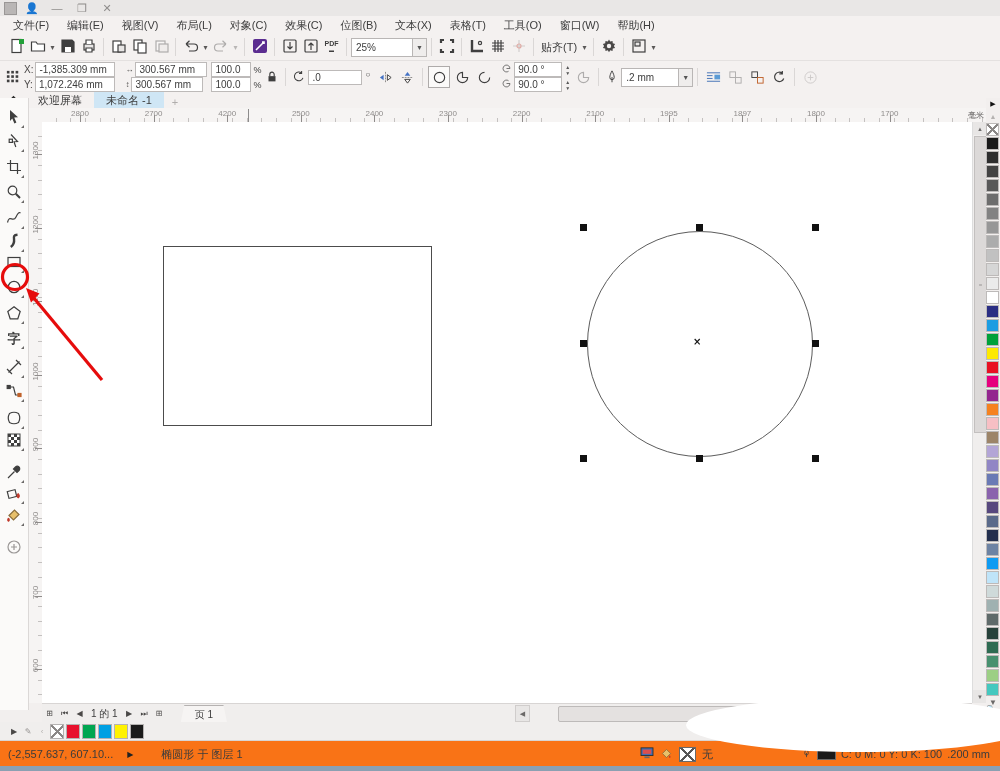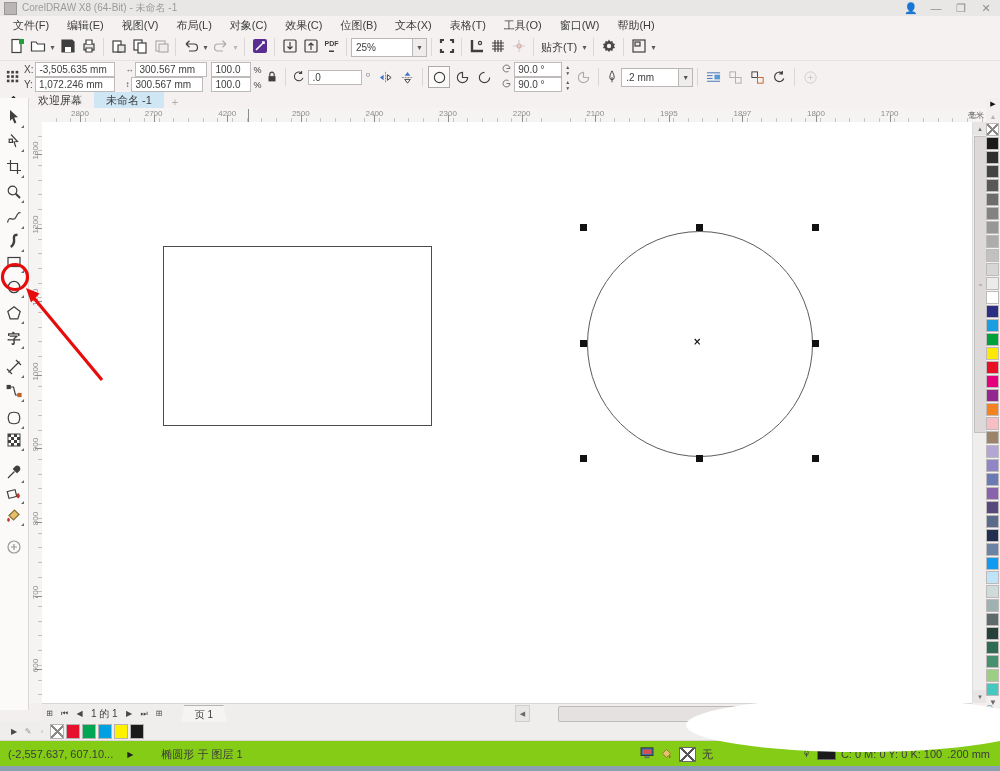--- a/index.html
+++ b/index.html
@@ -87,38 +87,37 @@
   .hs-btn{width:13px;height:15px;display:flex;align-items:center;justify-content:center;font-size:7px;color:#6b6968;background:#e8e6e5;border:1px solid #d0cdcc;flex:none}
   .hs-thumb{margin-left:28px;width:355px;height:14px;background:#e4e1e0;border:1px solid #bdbab9;border-radius:2px;display:flex;align-items:center;justify-content:center;font-size:7px;color:#8f8c8b;letter-spacing:1px}
   .corner-tools{position:absolute;left:972px;top:703px;width:28px;height:37px;display:flex;flex-wrap:wrap;align-content:flex-start;font-size:8px;color:#6b6968}
   .corner-tools span{width:13px;height:13px;display:flex;align-items:center;justify-content:center}
   
   .docpalette{position:absolute;left:0;top:722px;right:0;height:18px;background:#f0eeed;display:flex;align-items:center;padding-left:8px;gap:2px}
   .dp-icon{font-size:8px;color:#4a4847;width:12px;text-align:center}
   .dswatch{width:14px;height:15px;border:1px solid #b5b2b1;box-sizing:border-box}
   .dswatch.none{background:#fff;background-image:linear-gradient(45deg,transparent 44%,#8a8786 44%,#8a8786 56%,transparent 56%),linear-gradient(-45deg,transparent 44%,#8a8786 44%,#8a8786 56%,transparent 56%)}
   
-  .statusbar{position:absolute;left:0;top:740px;right:0;height:26px;background:#84cc16;border-top:1px solid #d8d5d4;display:flex;align-items:center;font-size:11px}
+  .statusbar{position:absolute;left:0;top:740px;right:0;height:26px;background:#f97316;border-top:1px solid #d8d5d4;display:flex;align-items:center;font-size:11px}
   .sb-coords{margin-left:8px;white-space:nowrap}
   .sb-flyout{font-size:8px;color:#222;margin:0 10px 0 14px}
   .sb-object{margin-left:18px;white-space:nowrap}
   .sb-right{position:absolute;right:10px;display:flex;align-items:center;gap:5px;white-space:nowrap}
   .sb-mid{position:absolute;left:640px;display:flex;align-items:center;gap:6px}
   .sb-chip{width:17px;height:10px;background:#1a1a1a;border:1px solid #6b6968}
   .bottomstrip{position:absolute;left:0;top:766px;right:0;height:5px;background:#8ba0b2}
   
   .blob{position:absolute;left:686px;top:698px;width:348px;height:54px;background:#fff;border-radius:50%;z-index:6}
   .annotation{position:absolute;left:0;top:0;width:1000px;height:771px;pointer-events:none;z-index:9}
 </style>
 </head>
 <body>
 
 <div class="titlebar">
   <span class="app-icon"></span>
-  <span class="title-text">CorelDRAW X8 (64-Bit) - 未命名 -1</span>
   <span class="win-btn">👤</span>
   <span class="win-btn">—</span>
   <span class="win-btn">❐</span>
   <span class="win-btn">✕</span>
 </div>
 
 <div class="menubar" id="menubar">
     <span class="menu-item">文件(F)</span>
     <span class="menu-item">编辑(E)</span>
     <span class="menu-item">视图(V)</span>
@@ -302,21 +301,21 @@
           <rect x="11" y="6" width="3" height="3"></rect>
           <rect x="1" y="11" width="3" height="3"></rect>
           <rect x="6" y="11" width="3" height="3"></rect>
           <rect x="11" y="11" width="3" height="3"></rect>
         </g>
       </svg>
   </span>
   <div class="pb-grp">
     <div class="pb-row">
         <span class="lbl">X:</span>
-        <span class="field w78">-3,505.635 mm</span>
+        <span class="field w78">-1,385.309 mm</span>
       </div>
     <div class="pb-row">
         <span class="lbl">Y:</span>
         <span class="field w78">1,072.246 mm</span>
       </div>
   </div>
   <div class="pb-grp" style="margin-left:8px">
     <div class="pb-row">
         <span style="font-size:8px;color:#4a4847">↔</span>
         <span class="field" style="width:64px">300.567 mm</span>

